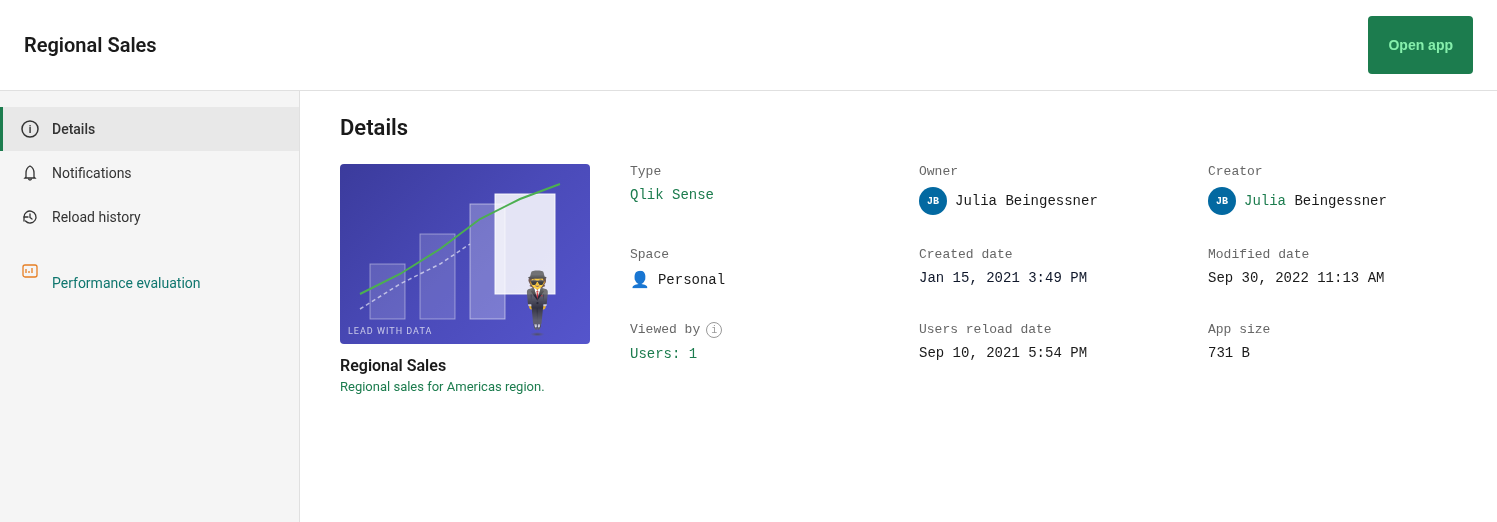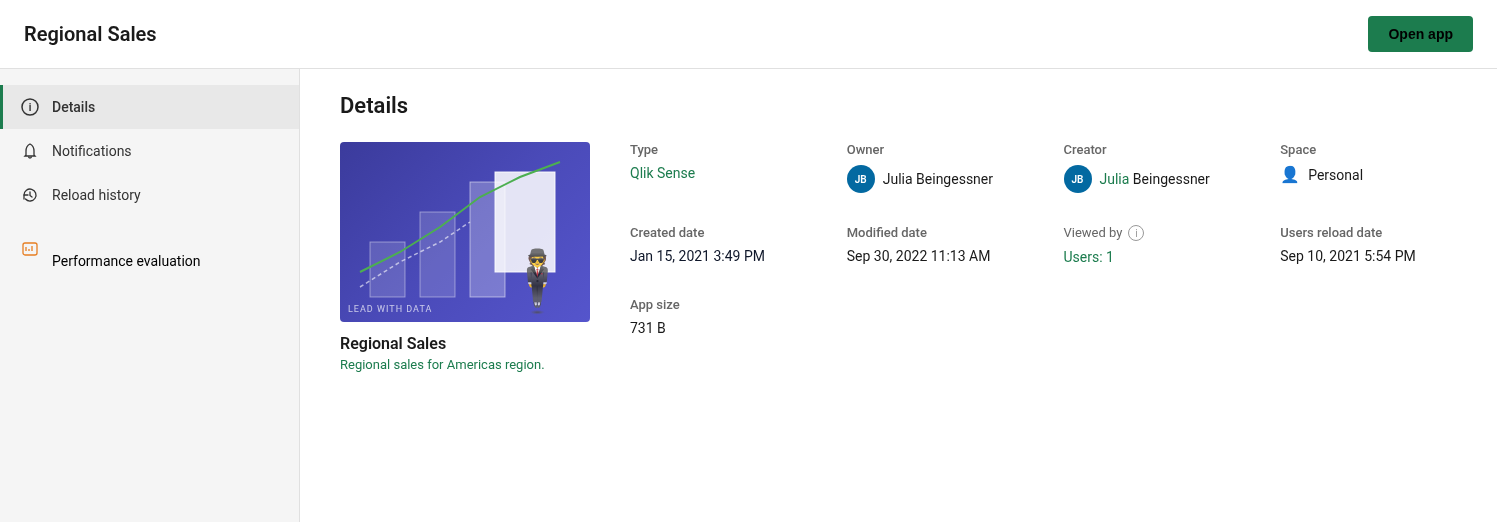--- a/index.html
+++ b/index.html
@@ -14,24 +14,24 @@
       border-bottom: 1px solid #e0e0e0;
       background: #fff;
     }
     .header-title {
       font-size: 20px;
       font-weight: 600;
       color: #1a1a1a;
     }
     .open-app-btn {
       background: #1c7c4e;
-      color: #000000;
+      color: #86efac;
       border: none;
       border-radius: 4px;
-      padding: 10px 20px;
+      padding: 21px 20px;
       font-size: 14px;
       font-weight: 600;
       cursor: pointer;
     }
 
     
     .layout {
       display: flex;
       min-height: calc(100vh - 65px);
     }
@@ -128,23 +128,24 @@
     .app-description {
       margin-top: 4px;
       font-size: 13px;
       color: #1c7c4e;
     }
 
     
     .info-grid {
       flex: 1;
       display: grid;
-      grid-template-columns: repeat(4, 1fr);
+      grid-template-columns: repeat(3, 1fr);
       gap: 32px 40px;
       align-content: start;
+      font-family: Liberation Mono, monospace;
     }
     .info-cell {}
     .info-label {
       font-size: 13px;
       color: #666;
       margin-bottom: 8px;
       font-weight: 500;
     }
     .info-value {
       font-size: 14px;
@@ -244,21 +245,21 @@
     </div>
     <div class="sidebar-item performance">
       <span class="icon-circle">
         <svg width="18" height="18" viewBox="0 0 18 18" fill="none" xmlns="http://www.w3.org/2000/svg">
           <rect x="2" y="3" width="14" height="12" rx="2" stroke="#e67e22" stroke-width="1.3"></rect>
           <line x1="5" y1="7" x2="5" y2="11" stroke="#e67e22" stroke-width="1.3"></line>
           <line x1="8" y1="9" x2="8" y2="11" stroke="#e67e22" stroke-width="1.3"></line>
           <line x1="11" y1="6" x2="11" y2="11" stroke="#e67e22" stroke-width="1.3"></line>
         </svg>
       </span>
-      <span class="sidebar-label" style="color:#000000;margin-top:24px;">Performance evaluation</span>
+      <span class="sidebar-label" style="color:#0f766e;margin-top:24px;">Performance evaluation</span>
     </div>
   </nav>
 
   <main class="main">
     <h2 class="main-title">Details</h2>
 
     <div class="details-content">
 
       <div class="app-card">
         <div class="app-thumbnail">

